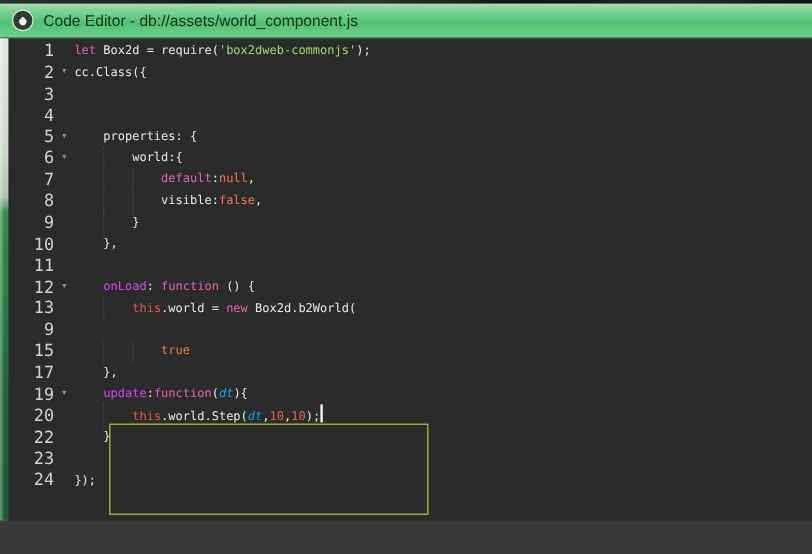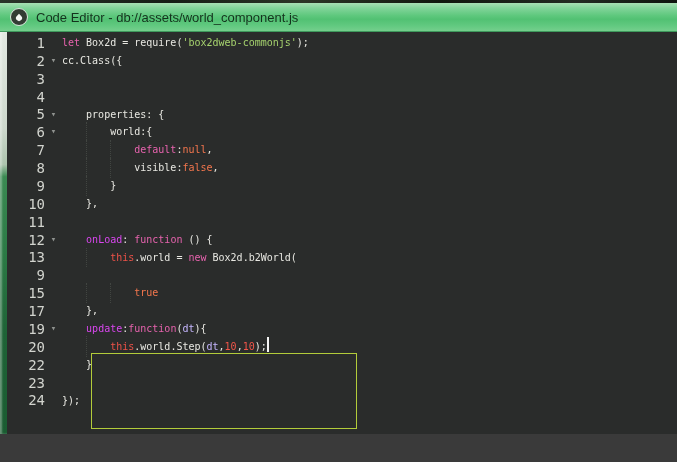--- a/index.html
+++ b/index.html
@@ -22,21 +22,21 @@
   .fold{width:17px;flex:0 0 auto;text-align:center;font-size:9px;color:#8f928f;line-height:17.88px;}
   pre.code{margin:0;font-family:inherit;font-size:10px;line-height:17.88px;color:#e8e8e2;position:relative;white-space:pre;}
   pre.code i.guide{position:absolute;top:-1px;bottom:-1px;border-left:1px dotted #414541;}
   .tok-plain{color:#e8e8e2;}
   .tok-keyword{color:#e763ae;}
   .tok-fname{color:#d946ef;}
   .tok-string{color:#a6d36e;}
   .tok-number{color:#f4564a;}
   .tok-constant{color:#f3764d;}
   .tok-this{color:#ee5248;text-align:center;}
-  .tok-param{color:#c4b5fd;}
+  .tok-param{color:#0ea5e9;font-style:italic;}
   .caret{display:inline-block;width:2px;height:15px;background:#f5f5f5;vertical-align:-2px;}
   .annotation-box{position:absolute;left:84px;top:321px;width:264px;height:74px;border:1px solid #b3cc3a;pointer-events:none;}
 </style>
 </head>
 <body>
 
 <div class="window">
   <div class="top-strip"></div>
 
   <div class="titlebar">

